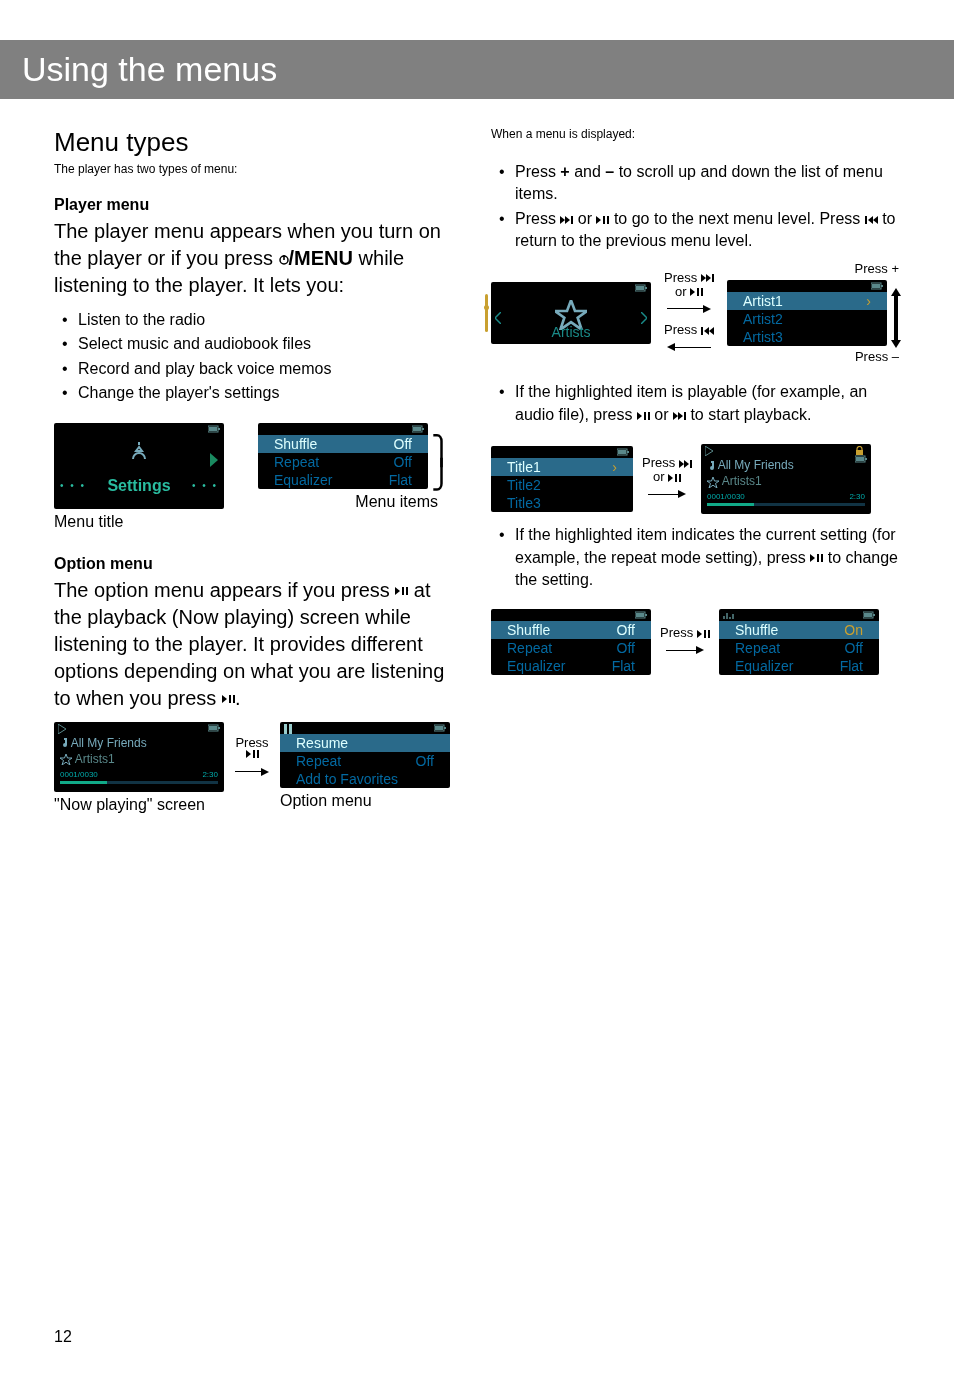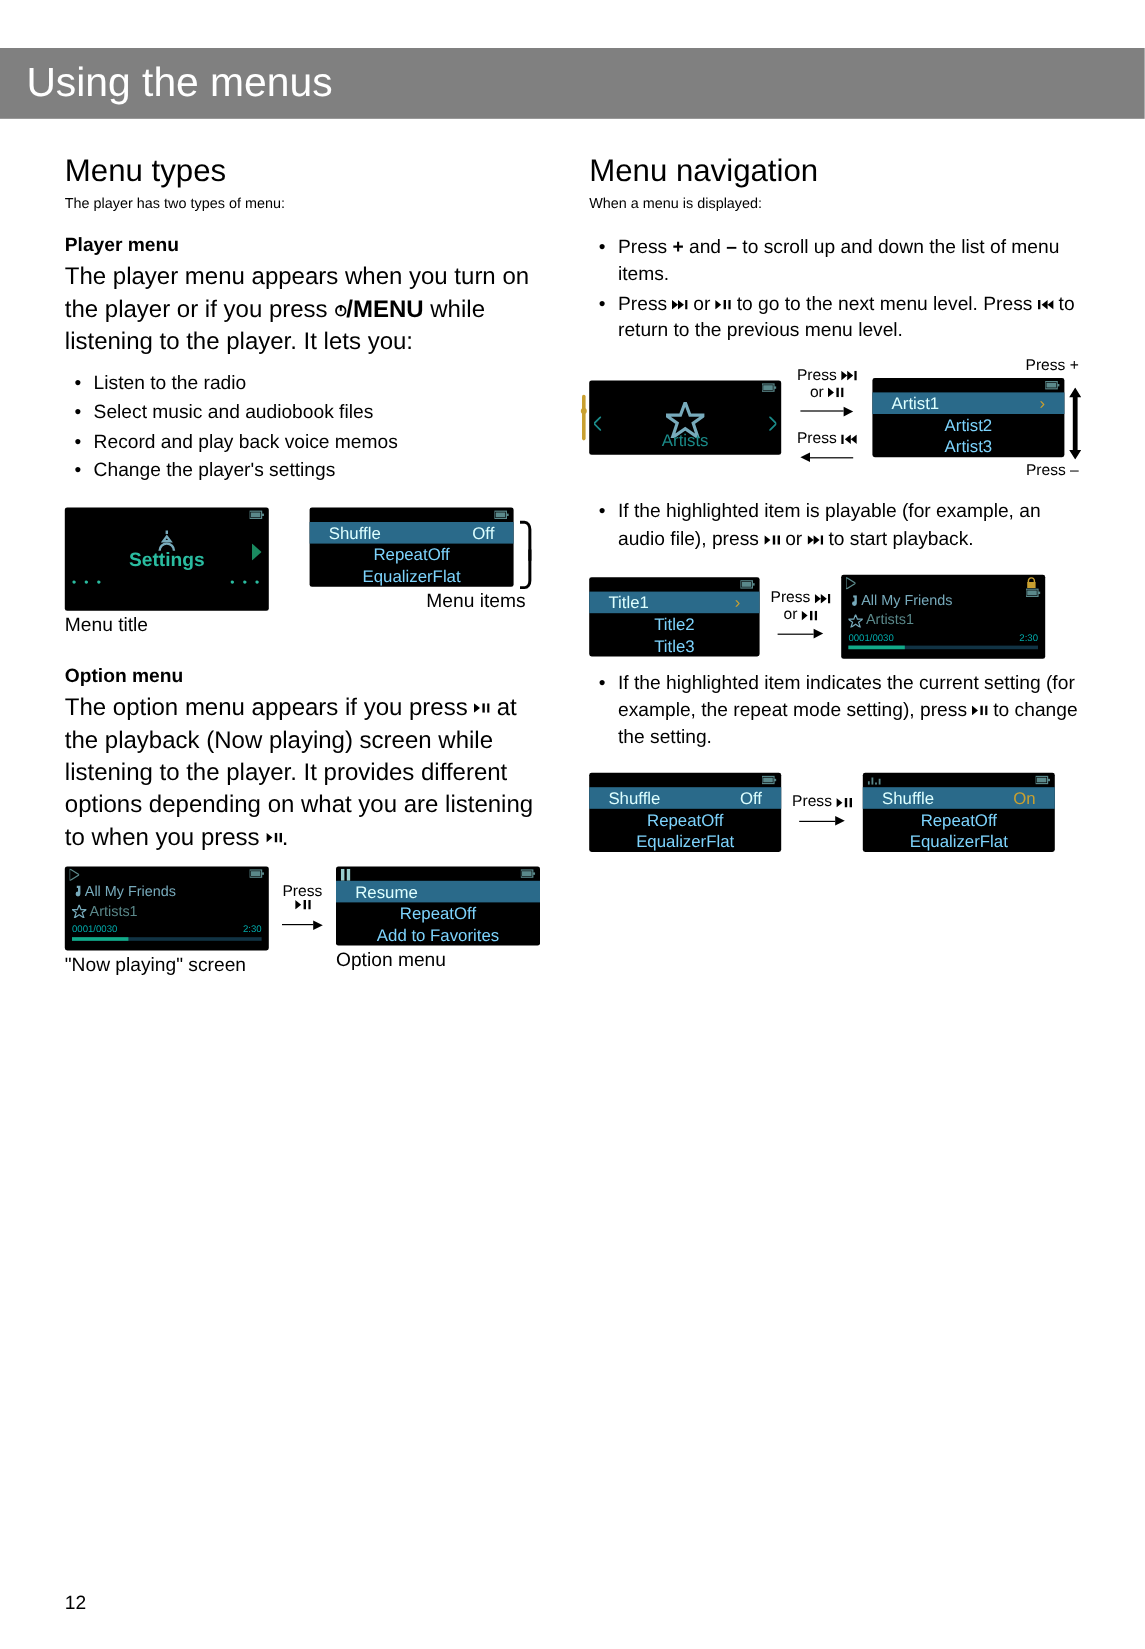--- a/index.html
+++ b/index.html
@@ -79,21 +79,21 @@
   .screen .topbar svg { display: block; }
 
   
   .mini-item {
     display: flex;
     justify-content: space-between;
     font-size: 14px;
     padding: 1px 16px;
   }
   .mini-hl { background:#2a6a8a; color:#dff; }
-  .mini-lo { color:#7dd3fc;justify-content:center; }
+  .mini-lo { color:#0369a1; }
   .mini-val-on { color:#c9a030; }
 
   .caption {
     font-size: 16px;
     margin-top: 4px;
   }
   .caption.center { text-align: left; }
 
   
   .arrow-line {
@@ -196,21 +196,21 @@
                 <use href="#i-batt"></use>
               </svg>
             </div>
         <div style="position:relative;height:62px;">
           <svg width="24" height="22" viewBox="0 0 24 22" style="position:absolute;left:50%;top:6px;transform:translateX(-50%)">
                 <use href="#i-settings"></use>
               </svg>
           <svg width="8" height="14" style="position:absolute;right:6px;top:18px" viewBox="0 0 8 14">
                 <path d="M0 0 L8 7 L0 14 Z" fill="#1a8a60"></path>
               </svg>
-          <div style="position:absolute;bottom:20px;width:100%;text-align:center;color:#2abca0;font-weight:bold;font-size:16px">Settings</div>
+          <div style="position:absolute;bottom:2px;width:100%;text-align:center;color:#2abca0;font-weight:bold;font-size:16px">Settings</div>
           <div style="position:absolute;bottom:6px;left:6px;color:#2abca0;font-size:10px;letter-spacing:2px">• • •</div>
           <div style="position:absolute;bottom:6px;right:6px;color:#2abca0;font-size:10px;letter-spacing:2px">• • •</div>
         </div>
       </div>
       <div class="caption center">Menu title</div>
     </div>
 
     <div style="width:180px;position:relative">
       <div class="screen" style="width:170px">
         <div class="topbar">
@@ -305,21 +305,20 @@
               <span>Add to Favorites</span>
               <span></span>
             </div>
       </div>
       <div class="caption center">Option menu</div>
     </div>
   </div>
 </div>
 
 <div class="col">
-  <h2>Menu navigation</h2>
   <div class="sub">When a menu is displayed:</div>
 
   <ul class="bullets">
     <li>
       <span>Press </span><b>+</b><span> and </span><b>–</b><span> to scroll up and down the list of menu items.</span>
     </li>
     <li>
       <span>Press </span><svg class="glyph" width="13" height="8" viewBox="0 0 13 8">
             <use href="#i-next"></use>
           </svg><span> or </span><svg class="glyph" width="13" height="8" viewBox="0 0 13 8">

